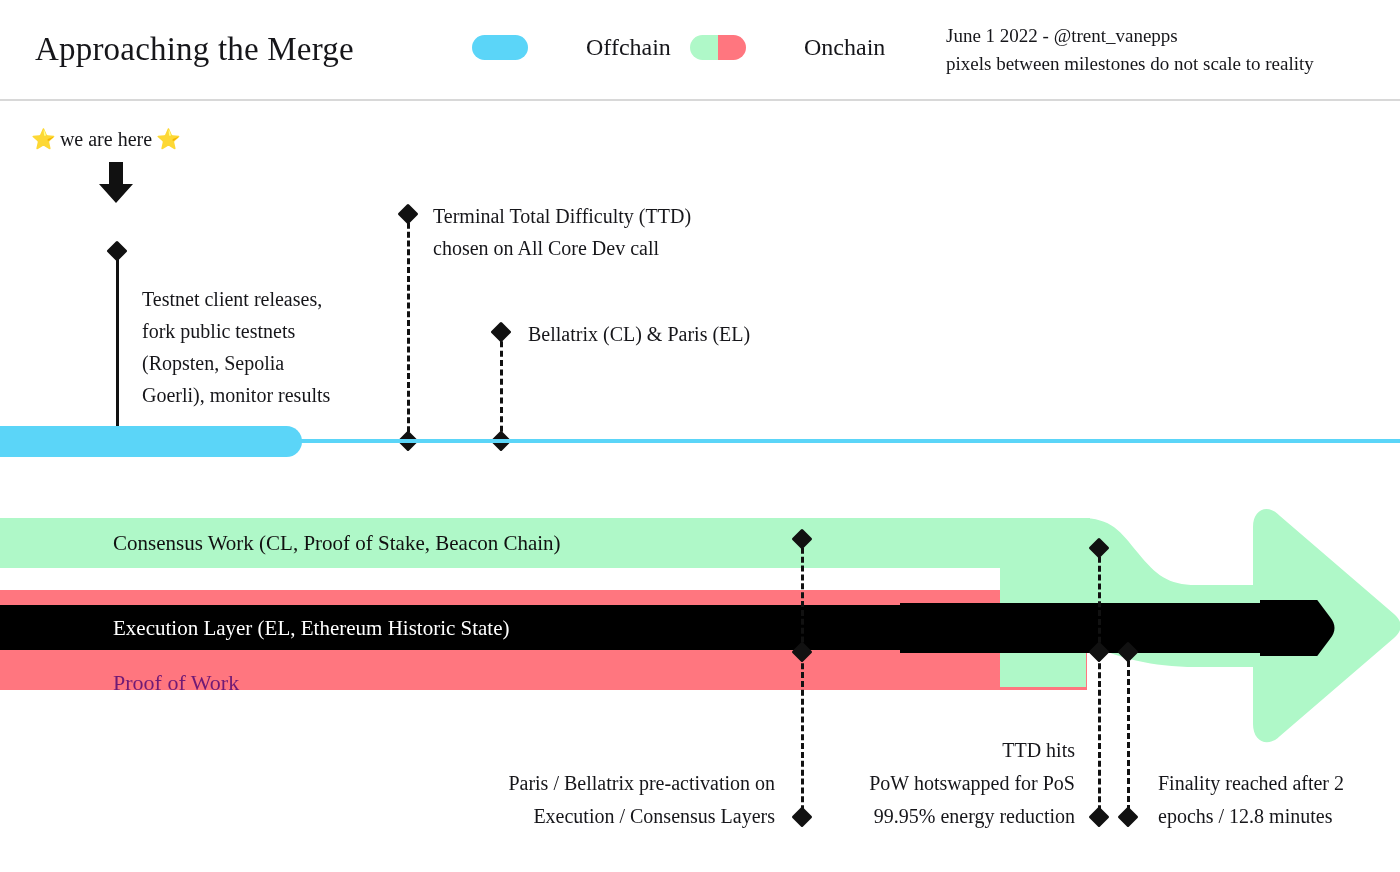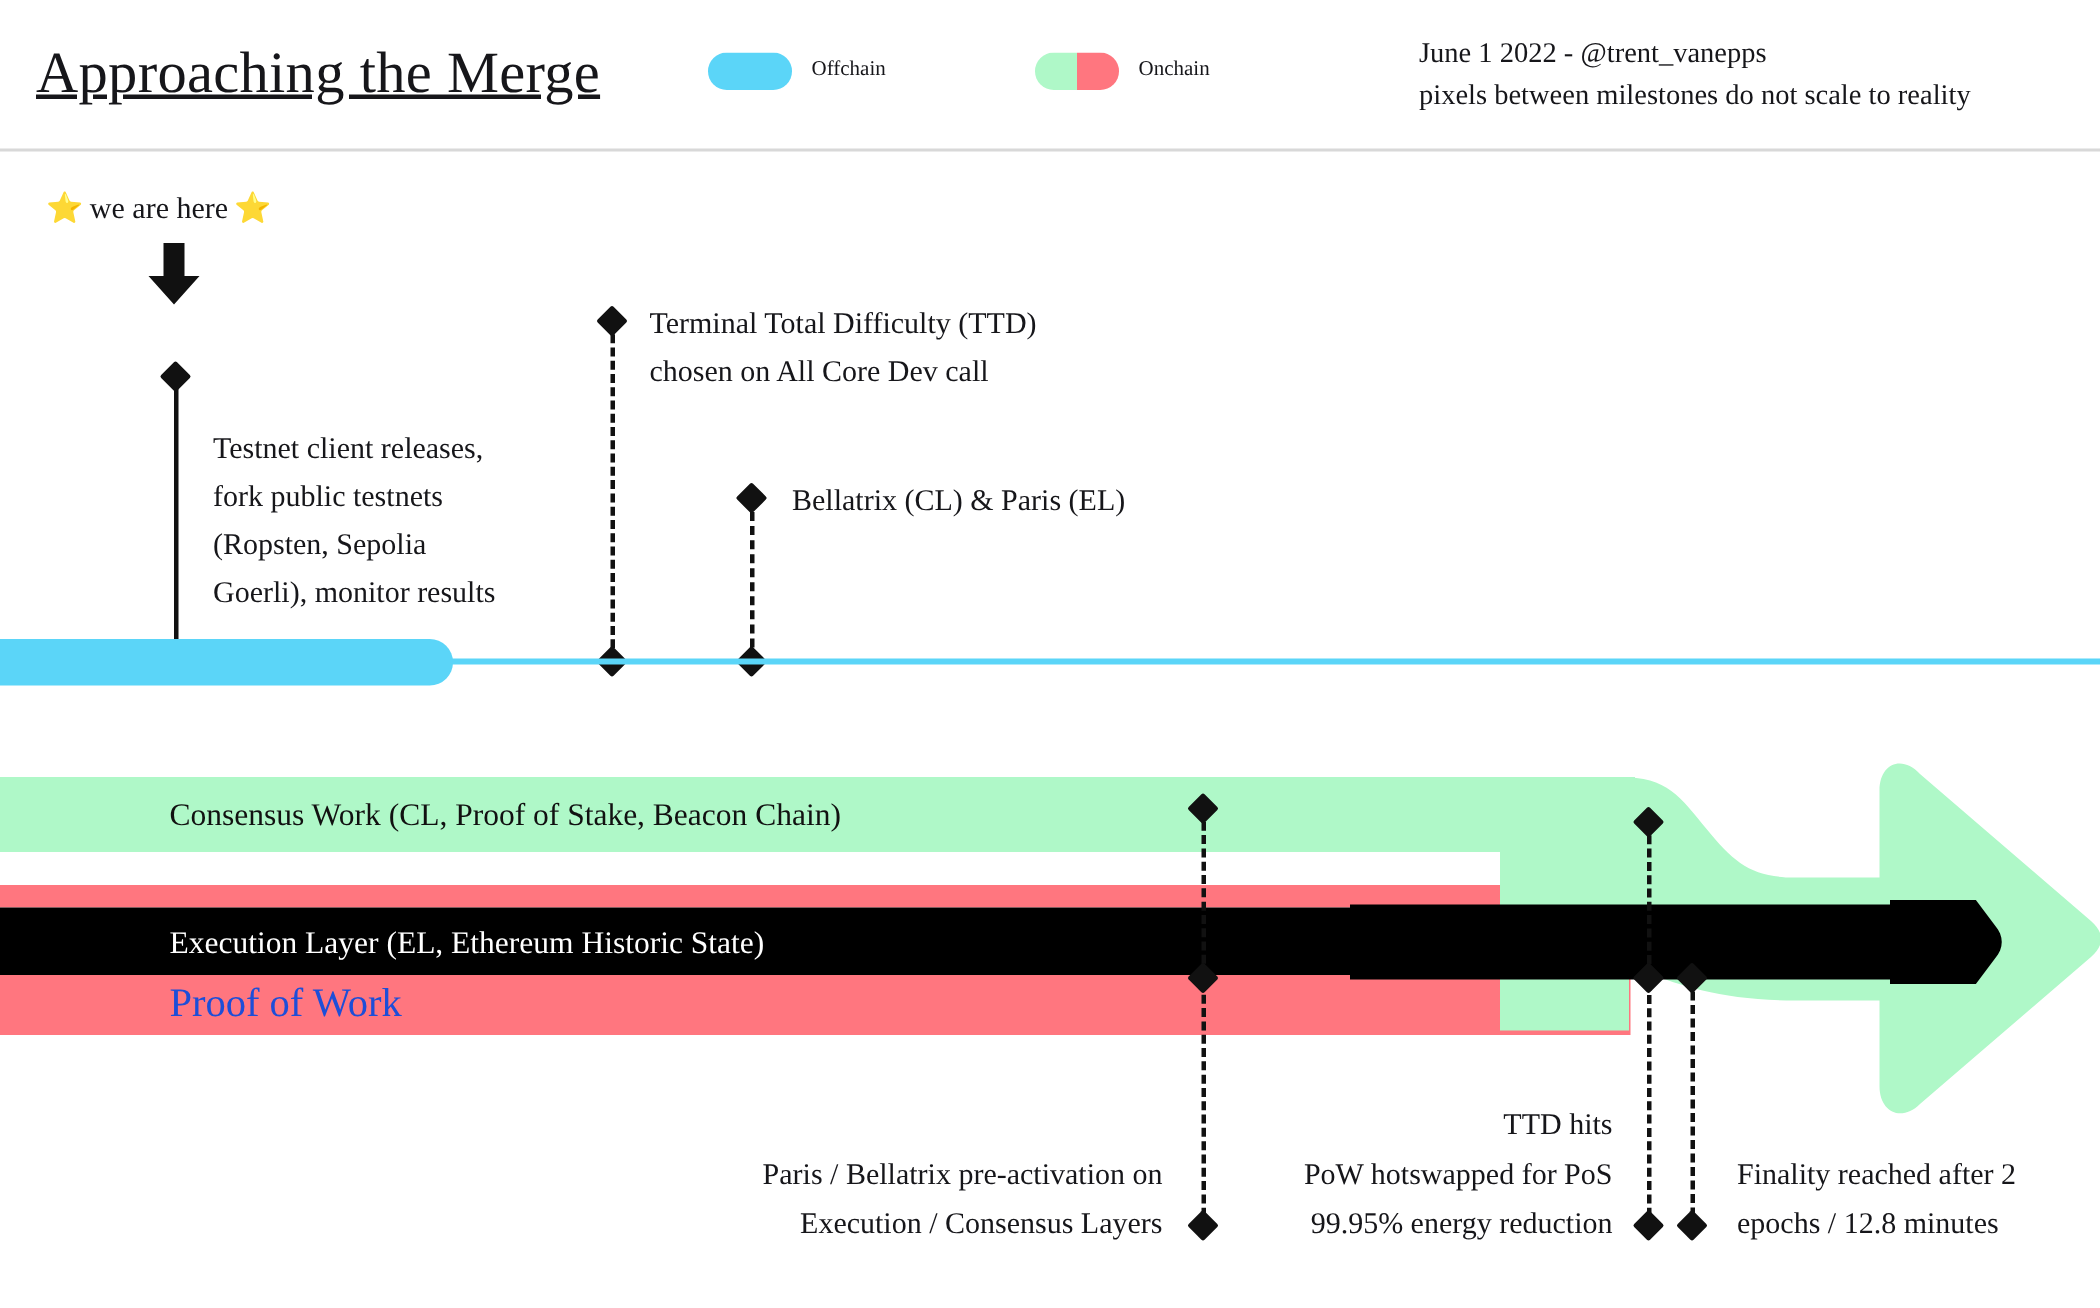--- a/index.html
+++ b/index.html
@@ -10,32 +10,31 @@
     color:#16161a;
     overflow:hidden;
     position:relative;
   }
   .stage{position:absolute;left:0;top:0;width:1400px;height:872px;}
 
   
   #header{position:absolute;left:0;top:0;width:1400px;height:100px;}
   #header-rule{position:absolute;left:0;top:99px;width:1400px;height:1.5px;background:#d8d8d8;}
   #title{
-    position:absolute;left:24px;top:26px;
-    font-size:39px;line-height:46px;letter-spacing:.2px;
+    position:absolute;left:35px;top:26px;
+    font-size:33px;line-height:46px;letter-spacing:.2px;
     font-family:"Liberation Serif","DejaVu Serif",serif;
     white-space:nowrap;
-    text-decoration:underline;
   }
   .legend{position:absolute;display:flex;align-items:center;gap:13px;}
   #legend-offchain{left:472px;top:34px;}
   #legend-onchain{left:690px;top:34px;align-items:center;}
   .pill{width:56px;height:25px;border-radius:13px;overflow:hidden;display:flex;}
   .pill .half{flex:1 1 50%;height:100%;}
-  .legend-label{font-size:14px;line-height:26px;white-space:nowrap;}
+  .legend-label{font-size:24px;line-height:26px;white-space:nowrap;margin-left:45px;}
   #meta{position:absolute;left:946px;top:22px;width:480px;}
   #meta div{font-size:19px;line-height:28px;white-space:nowrap;}
 
   
   #we-are-here{position:absolute;left:31px;top:126px;display:flex;align-items:center;gap:4px;
     font-size:20px;line-height:26px;white-space:nowrap;}
   .star{font-size:20px;line-height:20px;}
   #here-arrow{position:absolute;left:98px;top:162px;width:36px;height:42px;}
 
   
@@ -55,21 +54,21 @@
     border-radius:16px;}
 
   
   #onchain{position:absolute;left:0;top:500px;width:1400px;height:250px;}
   #cl-band{position:absolute;left:0;top:18px;width:1090px;height:50px;background:#AFF8C8;}
   #pow-top{position:absolute;left:0;top:90px;width:1087px;height:15px;background:#FF767F;}
   #pow-bottom{position:absolute;left:0;top:150px;width:1087px;height:40px;background:#FF767F;}
   #el-band{position:absolute;left:0;top:105px;width:1110px;height:45px;background:#000;}
   #cl-label{position:absolute;left:113px;top:27px;font-size:21px;line-height:32px;color:#111;}
   #el-label{position:absolute;left:113px;top:113px;font-size:21px;line-height:30px;color:#fff;}
-  #pow-label{position:absolute;left:113px;top:153px;font-size:27px;line-height:30px;color:#1d4ed8;}
+  #pow-label{position:absolute;left:113px;top:168px;font-size:22px;line-height:30px;color:#701a75;}
 
   #green-arrow{position:absolute;left:1000px;top:-3px;width:400px;height:250px;}
   #black-arrow{position:absolute;left:900px;top:100px;width:440px;height:56px;}
 
   
   .blabel{position:absolute;font-size:20px;line-height:33px;text-align:right;white-space:nowrap;}
 </style>
 </head>
 <body>
 

